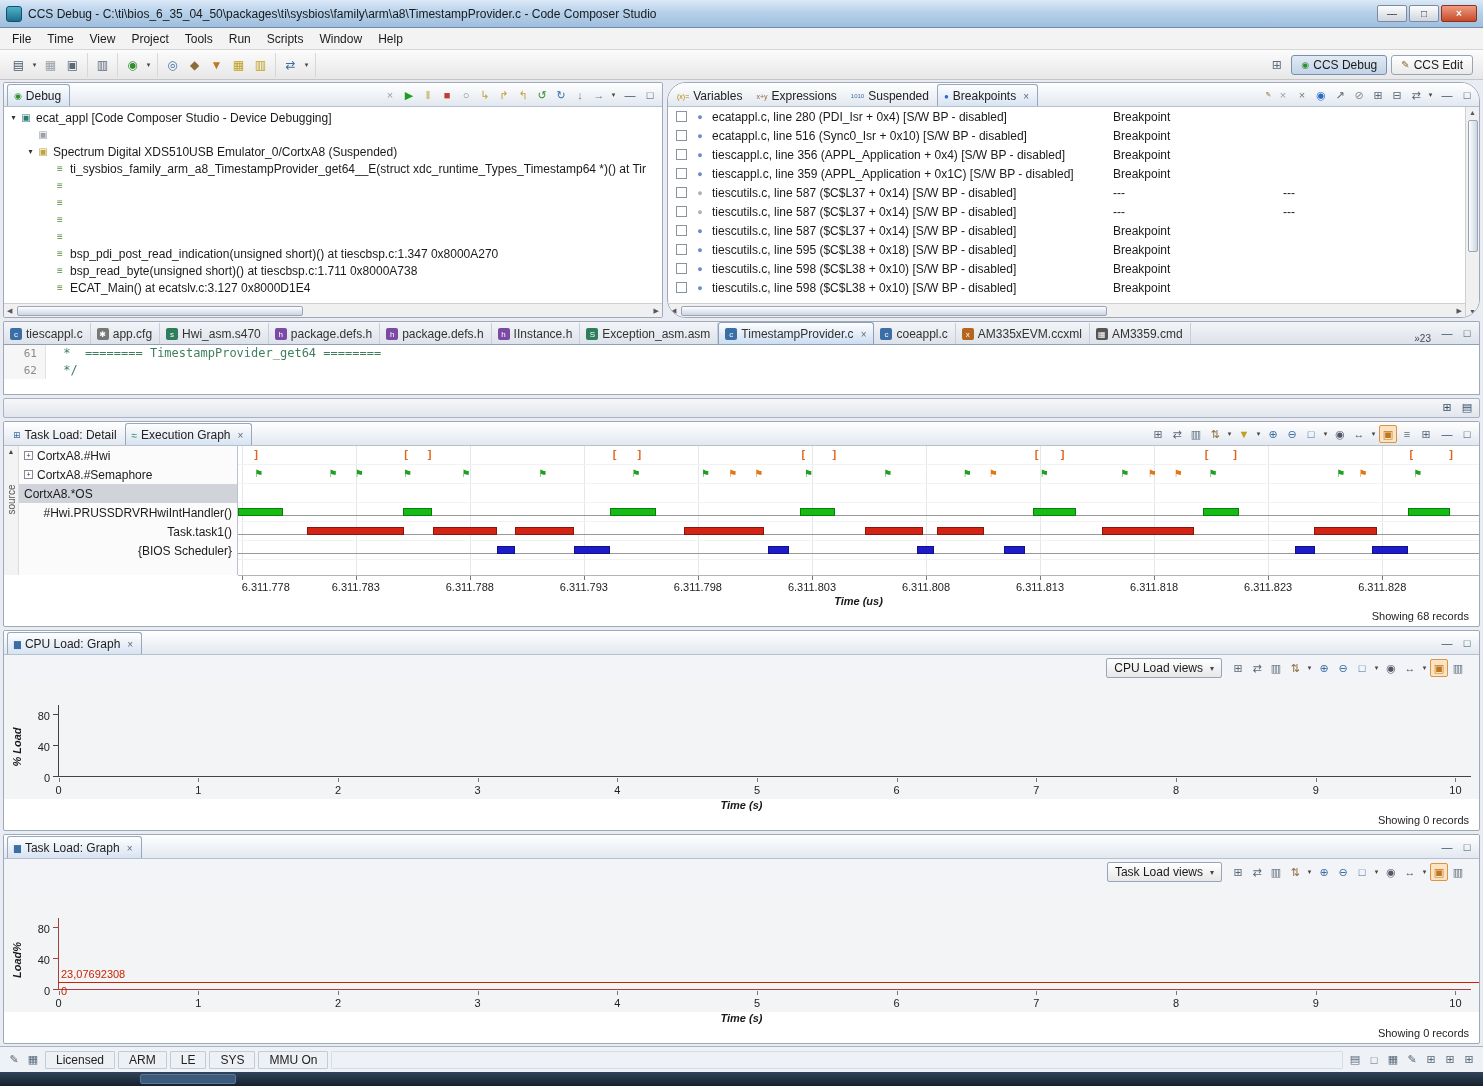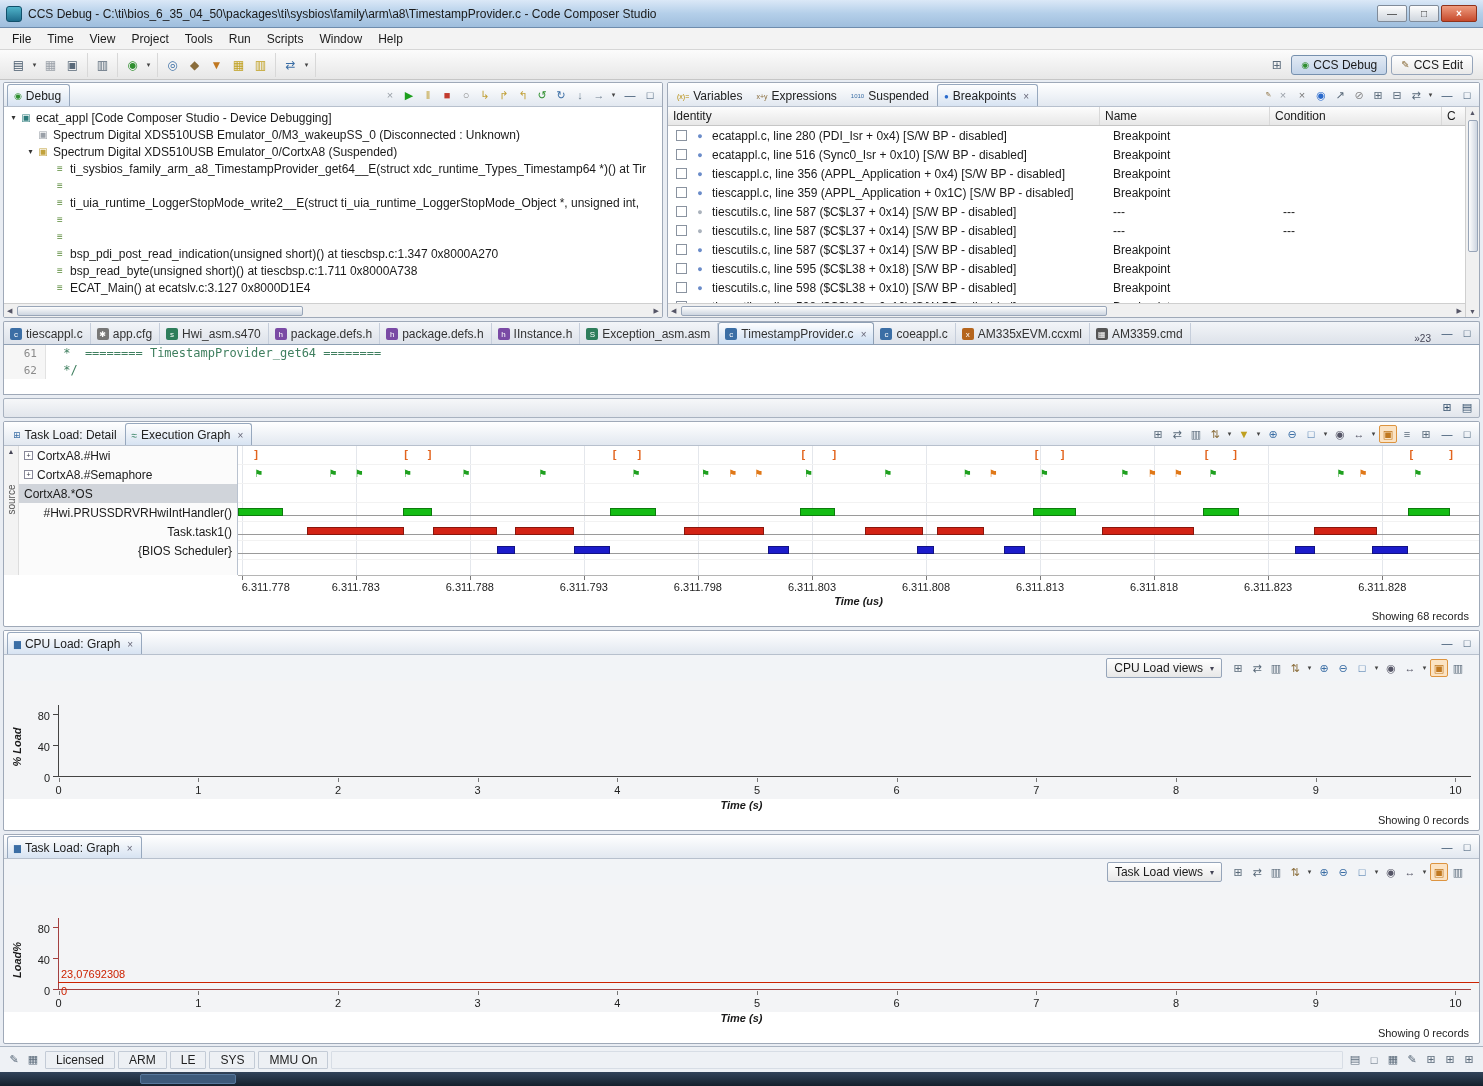--- a/index.html
+++ b/index.html
@@ -25,21 +25,21 @@
   .hl { background:#fbe3c4; border:1px solid #dd9440; border-radius:2px; }
   .persp-area { margin-left:auto; display:flex; align-items:center; gap:4px; padding-right:6px; }
   .persp-btn { display:flex; align-items:center; gap:4px; padding:2px 9px; border:1px solid #96a5ba; border-radius:3px; background:linear-gradient(#ffffff,#e9e9e9); }
   .persp-btn.active { background:linear-gradient(#e2eaf4,#c2d3e8); border-color:#7690ae; }
 
   
   .workspace { flex:1; display:flex; flex-direction:column; gap:3px; padding:2px 3px; overflow:hidden; }
   .panel { border:1px solid #9fa9b8; border-radius:2px; background:#fff; display:flex; flex-direction:column; overflow:hidden; }
   .row-top { height:236px; display:flex; gap:4px; flex:none; }
   .debug-panel { width:660px; flex:none; }
-  .bp-panel { flex:1; }
+  .bp-panel { flex:1;border-radius:19px; }
 
   .view-header { height:24px; flex:none; display:flex; align-items:flex-end; background:linear-gradient(#ffffff,#e2e8f0); border-bottom:1px solid #b7c0cd; padding-left:3px; }
   .view-tab { display:flex; align-items:center; gap:4px; padding:4px 8px 3px 6px; white-space:nowrap; color:#222; }
   .view-tab.active { background:linear-gradient(#fefefe,#d7e3f2); border:1px solid #97a8be; border-bottom:none; border-radius:3px 3px 0 0; }
   .tab-ic { font-size:9px; }
   .tab-close { font-size:10px; color:#667; margin-left:3px; }
   .view-tools { margin-left:auto; display:flex; align-items:center; gap:1px; padding-bottom:2px; }
   .vt-icon { width:18px; height:18px; display:flex; align-items:center; justify-content:center; font-size:11px; }
   .minmax { display:flex; gap:2px; padding:0 3px 2px 3px; }
 
@@ -231,40 +231,38 @@
         </div>
         <div class="debug-tree" data-name="debug-tree" id="debug-tree">
             <div class="tree-row" data-name="debug-tree-item" style="padding-left: 4px;">
               <span class="tw" data-name="tree-expander-icon">▾</span>
               <span class="tree-icon" data-name="launch-icon" style="color: rgb(42, 122, 122);">▣</span>
               <span data-name="debug-tree-item-label">ecat_appl [Code Composer Studio - Device Debugging]</span>
             </div>
             <div class="tree-row" data-name="debug-tree-item" style="padding-left: 21px;">
               <span class="tw" data-name="tree-expander-icon"></span>
               <span class="tree-icon" data-name="core-disconnected-icon" style="color: rgb(154, 160, 168);">▣</span>
-              <span data-name="debug-tree-item-label">Spectrum Digital XDS510USB Emulator_0/M3_wakeupSS_0 (Disconnected : Unknown)</span>
             </div>
             <div class="tree-row" data-name="debug-tree-item" style="padding-left: 21px;">
               <span class="tw" data-name="tree-expander-icon">▾</span>
               <span class="tree-icon" data-name="core-suspended-icon" style="color: rgb(194, 162, 60);">▣</span>
               <span data-name="debug-tree-item-label">Spectrum Digital XDS510USB Emulator_0/CortxA8 (Suspended)</span>
             </div>
             <div class="tree-row" data-name="debug-tree-item" style="padding-left: 38px;">
               <span class="tw" data-name="tree-expander-icon"></span>
               <span class="tree-icon" data-name="stack-frame-icon" style="color: rgb(90, 138, 58);">≡</span>
               <span data-name="debug-tree-item-label">ti_sysbios_family_arm_a8_TimestampProvider_get64__E(struct xdc_runtime_Types_Timestamp64 *)() at Tir</span>
             </div>
             <div class="tree-row" data-name="debug-tree-item" style="padding-left: 38px;">
               <span class="tw" data-name="tree-expander-icon"></span>
               <span class="tree-icon" data-name="stack-frame-icon" style="color: rgb(90, 138, 58);">≡</span>
             </div>
             <div class="tree-row" data-name="debug-tree-item" style="padding-left: 38px;">
               <span class="tw" data-name="tree-expander-icon"></span>
               <span class="tree-icon" data-name="stack-frame-icon" style="color: rgb(90, 138, 58);">≡</span>
-              <span data-name="debug-tree-item-label">ti_uia_runtime_LoggerStopMode_write2__E(struct ti_uia_runtime_LoggerStopMode_Object *, unsigned int,</span>
             </div>
             <div class="tree-row" data-name="debug-tree-item" style="padding-left: 38px;">
               <span class="tw" data-name="tree-expander-icon"></span>
               <span class="tree-icon" data-name="stack-frame-icon" style="color: rgb(90, 138, 58);">≡</span>
             </div>
             <div class="tree-row" data-name="debug-tree-item" style="padding-left: 38px;">
               <span class="tw" data-name="tree-expander-icon"></span>
               <span class="tree-icon" data-name="stack-frame-icon" style="color: rgb(90, 138, 58);">≡</span>
             </div>
             <div class="tree-row" data-name="debug-tree-item" style="padding-left: 38px;">
@@ -325,26 +323,20 @@
               <span class="vt-icon" data-name="link-with-debug-button" style="color: rgb(90, 106, 122);">⇄</span>
               <span class="vt-icon dd" data-name="view-menu-dropdown" style="color: rgb(68, 68, 68);">▾</span>
             </div>
           <div class="minmax" data-name="breakpoints-view-minmax">
               <span class="vt-icon" data-name="minimize-button" style="color: rgb(53, 80, 107);">—</span>
               <span class="vt-icon" data-name="maximize-button" style="color: rgb(53, 80, 107);">□</span>
             </div>
         </div>
         <div class="bp-body">
           <div class="bp-main">
-            <div class="bp-header" data-name="breakpoints-table-header" id="bp-cols">
-                <div class="bp-col" data-name="column-header-identity" style="width: 432px;">Identity</div>
-                <div class="bp-col" data-name="column-header-name" style="width: 170px;">Name</div>
-                <div class="bp-col" data-name="column-header-condition" style="width: 172px;">Condition</div>
-                <div class="bp-col" data-name="column-header-c" style="width: 40px;">C</div>
-              </div>
             <div class="bp-rows" data-name="breakpoints-table" id="bp-rows">
                 <div class="bp-row" data-name="breakpoint-row">
                   <span class="cb" data-name="breakpoint-enabled-checkbox"></span>
                   <span class="bpdot" data-name="breakpoint-icon">●</span>
                   <span class="cell c-id" data-name="breakpoint-identity" style="width: 401px;">ecatappl.c, line 280 (PDI_Isr + 0x4)  [S/W BP - disabled]</span>
                   <span class="cell c-name" data-name="breakpoint-name" style="width: 170px;">Breakpoint</span>
                   <span class="cell c-cond" data-name="breakpoint-condition" style="width: 172px;"></span>
                 </div>
                 <div class="bp-row" data-name="breakpoint-row">
                   <span class="cb" data-name="breakpoint-enabled-checkbox"></span>

